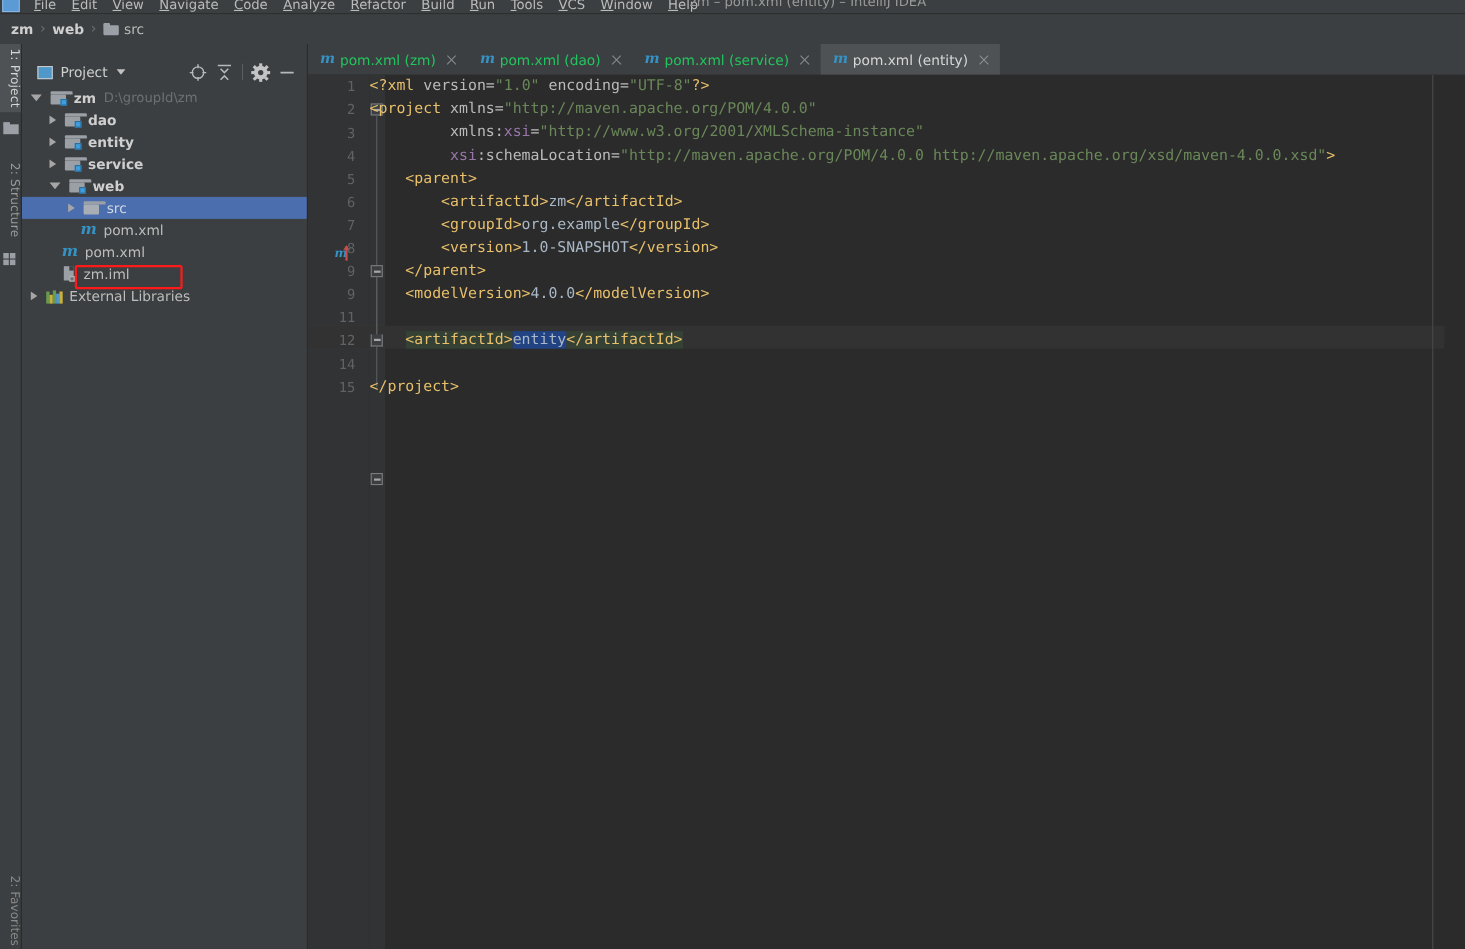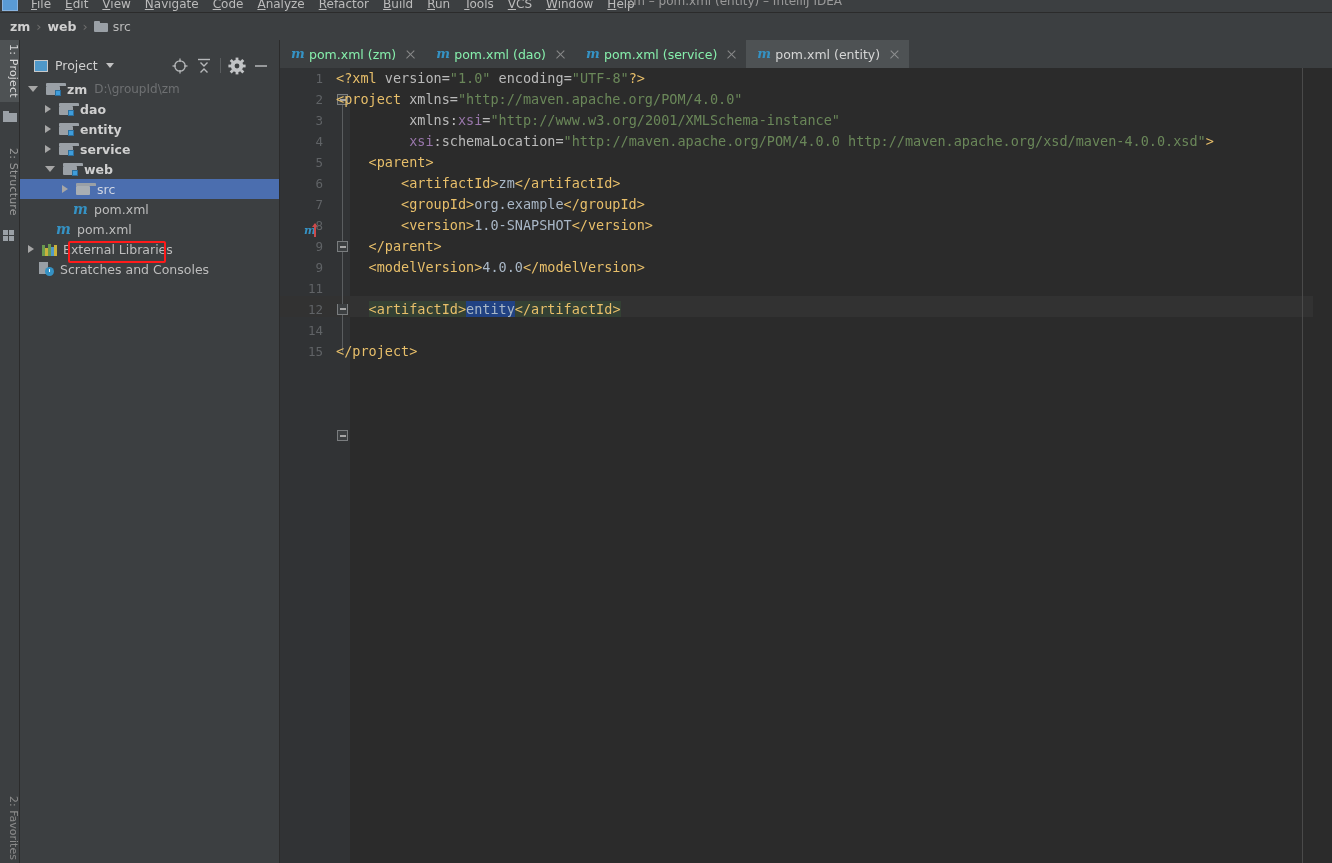--- a/index.html
+++ b/index.html
@@ -198,21 +198,21 @@
   .tabbar {
     position: absolute; left: 0; top: 0; width: 1052px; height: 28px;
     background: #3c3f41; display: flex; align-items: stretch;
   }
   .tab {
     display: flex; align-items: center; padding: 0 9px 0 11px;
     height: 28px; cursor: default; position: relative;
   }
   .tab.active { background: #4e5254; }
   .tab .micon { font-size: 13px; width: 13px; margin-right: 5px; }
-  .tab-label { color: #86efac; font-size: 12.5px; white-space: nowrap; }
+  .tab-label { color: #22c55e; font-size: 12.5px; white-space: nowrap; }
   .tab.active .tab-label { color: #d6d6d6; }
   .tab-close {
     margin-left: 9px; width: 11px; height: 11px; position: relative; opacity: .65;
   }
   .tab-close::before, .tab-close::after {
     content: ""; position: absolute; left: 0; top: 5px; width: 11px; height: 1.4px;
     background: #b0b0b0;
   }
   .tab-close::before { transform: rotate(45deg); }
   .tab-close::after { transform: rotate(-45deg); }
@@ -485,45 +485,46 @@
         <div class="trow">
           <span class="sp" style="width: 25px;"></span>
           <span class="twisty none"></span>
           <span class="sp" style="width: 11px;"></span>
           <span style="display: inline-flex; align-items: center;">
             <span class="micon">m</span>
           </span>
           <span class="tlabel">pom.xml</span>
         </div>
         <div class="trow">
+          <span class="sp" style="width: 25px;"></span>
+          <span class="twisty none"></span>
+          <span class="sp" style="width: 11px;"></span>
+          <span style="display: inline-flex; align-items: center;">
+            <span class="imlicon">
+              <span class="pg"></span>
+              <span class="cut"></span>
+              <span class="sq"></span>
+            </span>
+          </span>
+          <span class="tlabel">zm.iml</span>
+        </div>
+        <div class="trow">
           <span class="sp" style="width: 8px;"></span>
           <span class="twisty"></span>
           <span class="sp" style="width: 8px;"></span>
           <span style="display: inline-flex; align-items: center;">
             <span class="libicon">
               <i style="left:0px;height:11px;background:#6a9a4e"></i>
               <i style="left:3px;height:8px;background:#c9b23c"></i>
               <i style="left:6px;height:12px;background:#6a9a4e"></i>
               <i style="left:9px;height:9px;background:#4f98c9"></i>
               <i style="left:12px;height:11px;background:#c9b23c"></i>
             </span>
           </span>
           <span class="tlabel">External Libraries</span>
-        </div>
-        <div class="trow">
-          <span class="sp" style="width: 8px;"></span>
-          <span class="twisty none"></span>
-          <span class="sp" style="width: 11px;"></span>
-          <span style="display: inline-flex; align-items: center;">
-            <span class="scicon">
-              <span class="sheet"></span>
-              <span class="clock"></span>
-            </span>
-          </span>
-          <span class="tlabel">Scratches and Consoles</span>
         </div>
       </div>
     <div class="redbox"></div>
   </div>
   <div class="panel-divider"></div>
 
   <div class="editor-area">
     <div class="tabbar" id="tabbar">
         <div class="tab">
           <span class="micon">m</span>

